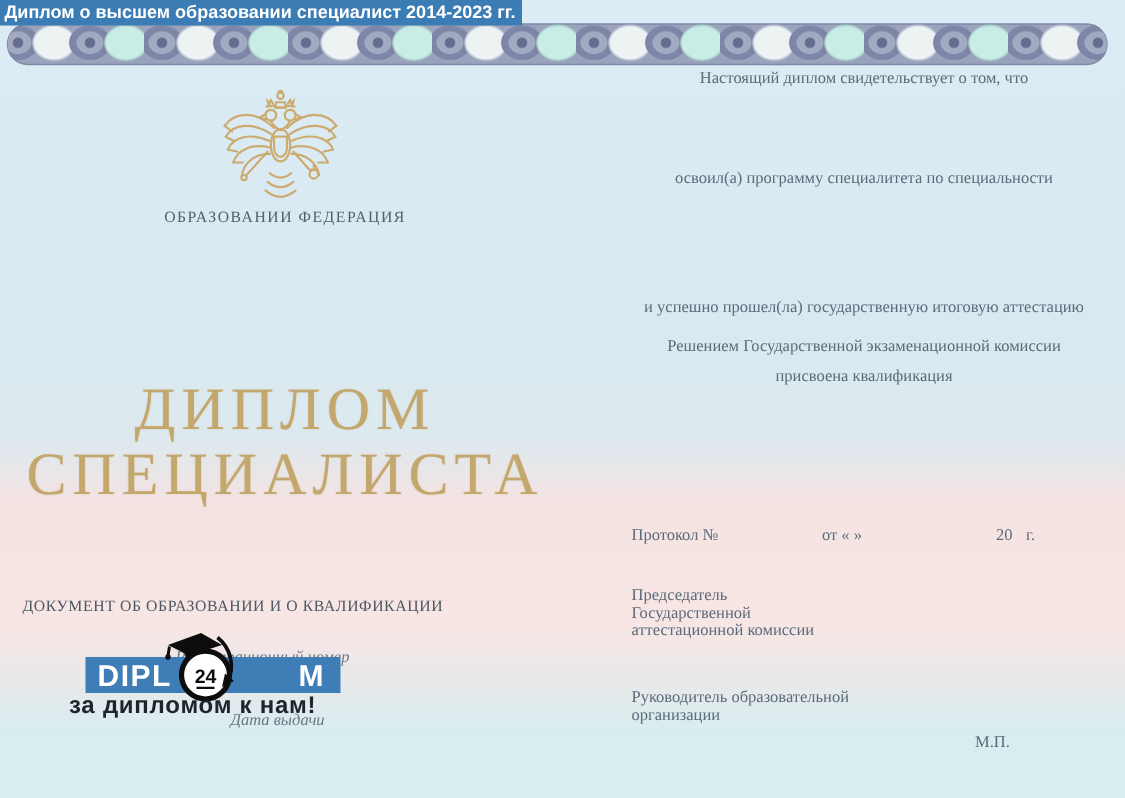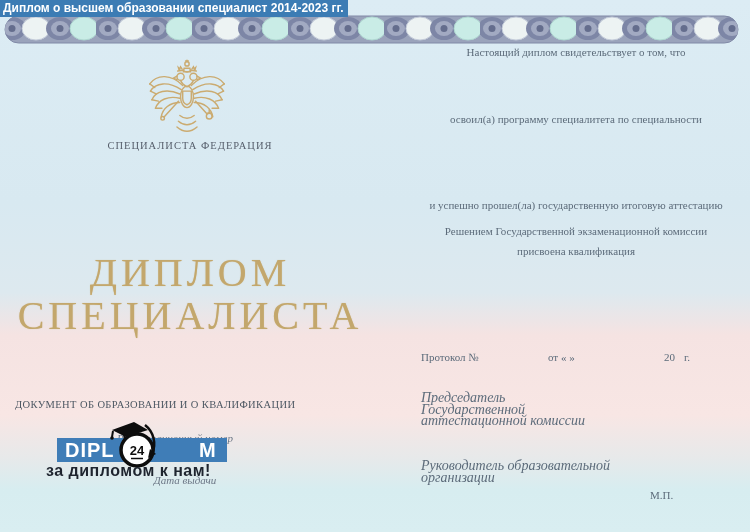--- a/index.html
+++ b/index.html
@@ -61,21 +61,21 @@
   .program{top:113px;}
   .attestation{top:199px;}
   .commission{top:225px;}
   .qualification{top:245px;}
   .proto{position:absolute;top:351px;font-size:11px;color:#5c6b7a;white-space:nowrap;}
   .proto-label{left:421px;}
   .proto-from{left:548px;}
   .proto-year{left:664px;}
   .proto-g{left:684px;}
   .sig{
-    position:absolute;left:421px;font-style:italic;font-size:14px;
+    position:absolute;left:421px;font-size:11px;
     line-height:11.5px;color:#5c6b7a;white-space:nowrap;
   }
   .sig-chairman{top:392px;}
   .sig-head{top:460px;}
   .seal{position:absolute;left:650px;top:489px;font-size:11px;color:#5c6b7a;}
 </style>
 </head>
 <body>
 
 <div class="page">
@@ -139,21 +139,21 @@
       <path d="M50,78 q10,8 20,0 M48,86 q12,10 24,0 M46,94 q14,12 28,0"></path>
 
       <path d="M48,58 L28,80"></path>
         <circle cx="26" cy="82" r="2.5"></circle>
       <path d="M72,58 L88,76"></path>
         <circle cx="91" cy="79" r="4"></circle>
         <path d="M91,73 v-3 M89,74.5 h4"></path>
     </g>
   </svg>
 
-  <div class="country">СПЕЦИАЛИСТА ФЕДЕРАЦИЯ</div>
+  <div class="country">ОБРАЗОВАНИИ ФЕДЕРАЦИЯ</div>
 
   <div class="doc-title title2">СПЕЦИАЛИСТА</div>
   <div class="doc-title title1">ДИПЛОМ</div>
 
   <div class="subtitle">ДОКУМЕНТ ОБ ОБРАЗОВАНИИ И О КВАЛИФИКАЦИИ</div>
 
   <div class="reg-number">Регистрационный номер</div>
   <div class="date-label">Дата выдачи</div>
 
   <svg class="logo" width="200" height="55" viewBox="0 0 200 55">

